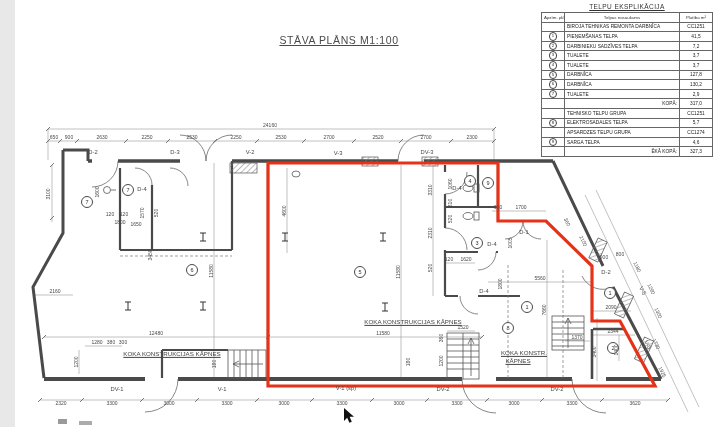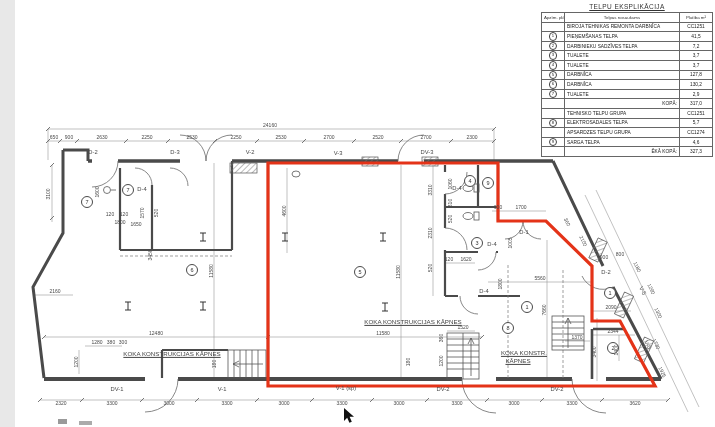--- a/index.html
+++ b/index.html
@@ -169,20 +169,21 @@
     </g>
 
     <path d="M268,163 H498 V221 H546 L592,266 V321 H620 L655,386 H268 Z" stroke="#e43318" stroke-width="3.2" fill="none"></path>
 
     <rect x="58" y="419" width="9" height="5" fill="#9a9a9a"></rect>
     <rect x="79" y="421" width="13" height="4" fill="#ababab"></rect>
 
     <path d="M344,408 l0,13 l3.2,-3.2 l2.2,5 l2.4,-1.1 l-2.2,-4.9 l4.4,0 z" fill="#111"></path>
   </svg>
 
+  <div class="plan-title" style="left:339px;top:40px">STĀVA PLĀNS M1:100</div>
 
   <span class="d" style="left:270px;top:125px">24160</span>
   <span class="d" style="left:54px;top:137px">650</span>
   <span class="d" style="left:69px;top:137px">900</span>
   <span class="d" style="left:102px;top:137px">2630</span>
   <span class="d" style="left:147px;top:137px">2250</span>
   <span class="d" style="left:192px;top:137px">2530</span>
   <span class="d" style="left:236px;top:137px">2250</span>
   <span class="d" style="left:281px;top:137px">2530</span>
   <span class="d" style="left:329px;top:137px">2700</span>

